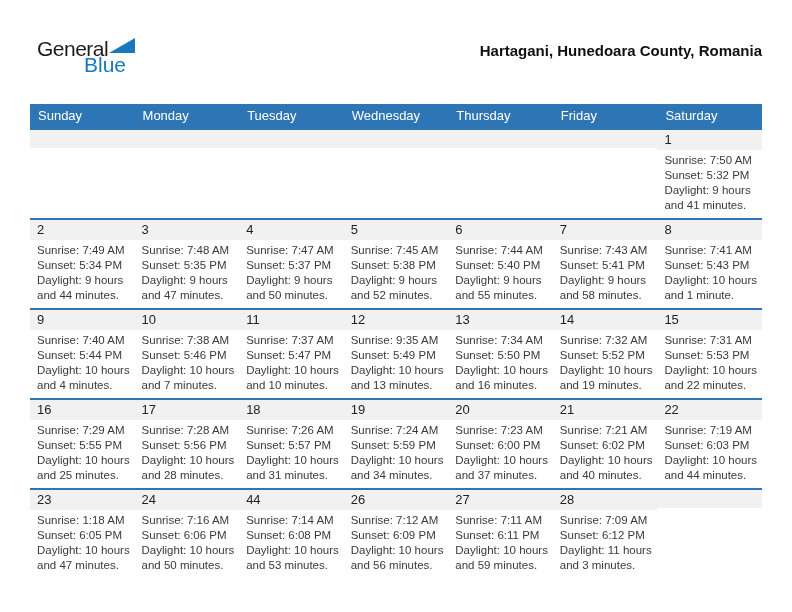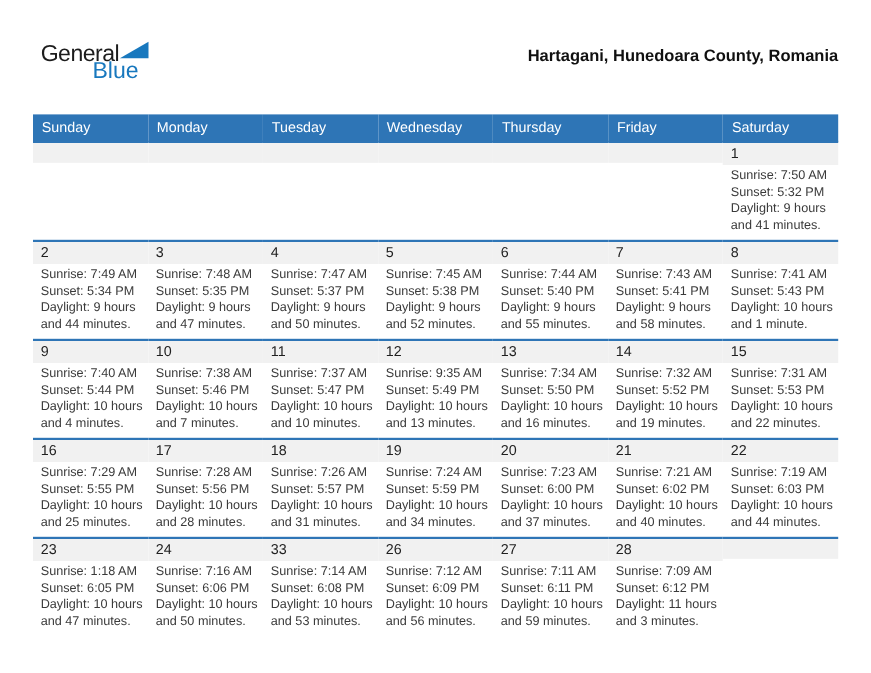--- a/index.html
+++ b/index.html
@@ -332,21 +332,21 @@
         <td>
           <div class="daynum">24</div>
           <div class="info">
             <div>Sunrise: 7:16 AM</div>
             <div>Sunset: 6:06 PM</div>
             <div>Daylight: 10 hours</div>
             <div>and 50 minutes.</div>
           </div>
         </td>
         <td>
-          <div class="daynum">33</div>
+          <div class="daynum">44</div>
           <div class="info">
             <div>Sunrise: 7:14 AM</div>
             <div>Sunset: 6:08 PM</div>
             <div>Daylight: 10 hours</div>
             <div>and 53 minutes.</div>
           </div>
         </td>
         <td>
           <div class="daynum">26</div>
           <div class="info">

